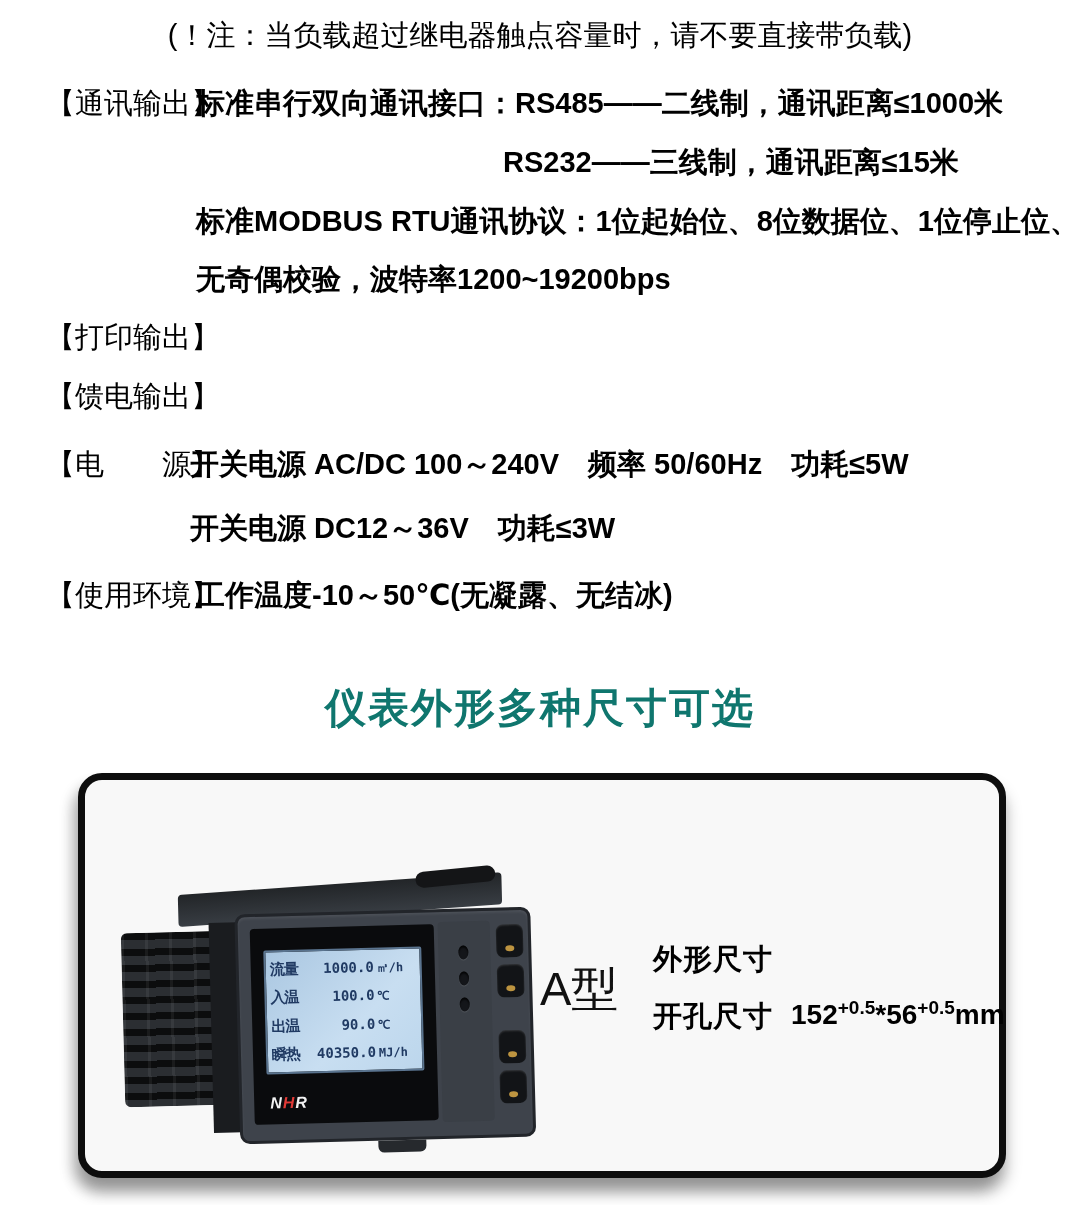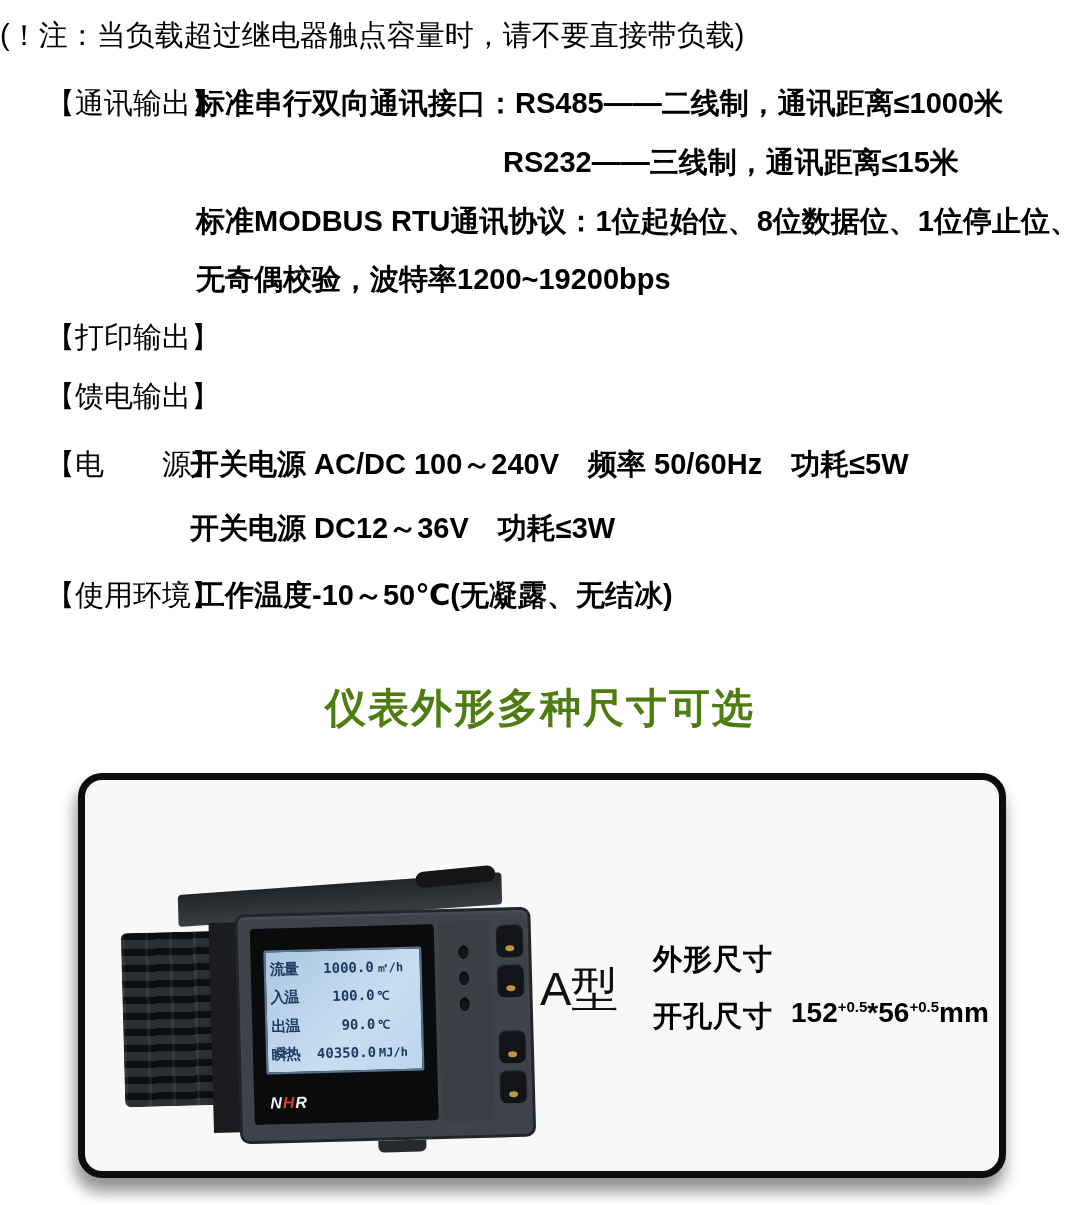--- a/index.html
+++ b/index.html
@@ -1,40 +1,40 @@
 <!DOCTYPE html>
 <html><head>
 <meta charset="utf-8">
 <style>
   * { margin:0; padding:0; box-sizing:border-box; }
   html,body { background:#ffffff; }
   body { font-family:"Liberation Sans","DejaVu Sans",sans-serif; color:#000; }
   .canvas { position:relative; width:1080px; height:1205px; background:#fff; overflow:hidden; }
 
   
-  .note { position:absolute; top:16px; left:0; width:100%; text-align:left;
+  .note { position:absolute; top:16px; left:0; width:100%; text-align:center;
           font-size:29px; font-weight:500; white-space:nowrap; }
   .spec-label { position:absolute; left:46px; font-size:29px; font-weight:500; white-space:nowrap; }
   .spec-text  { position:absolute; font-size:29px; font-weight:700; white-space:nowrap; }
 
   .section-title { position:absolute; top:681px; left:0; width:100%; text-align:center;
-          font-size:41px; font-weight:700; color:#4d7c0f; letter-spacing:2px; }
+          font-size:41px; font-weight:700; color:#0f766e; letter-spacing:2px; }
 
   
   .model-card { position:absolute; left:78px; top:773px; width:928px; height:405px;
           background:#f8f8f8; border:7px solid #0d0d0d; border-radius:24px;
           box-shadow:0 14px 16px rgba(0,0,0,.30), -6px 12px 14px rgba(0,0,0,.18); }
 
   .model-name { position:absolute; left:455px; top:178px; font-size:47px; font-weight:500; color:#111; }
 
   .dims-block { position:absolute; left:568px; top:160px; }
   .dim-row { display:flex; align-items:flex-start; margin-bottom:17px; white-space:nowrap; }
   .dim-label { font-size:29px; font-weight:700; margin-right:18px; letter-spacing:1px; }
   .dim-value { font-size:28px; font-weight:700; }
-  .dim-value sup { font-size:15px; font-weight:700; vertical-align:super;margin-top:16px; }
+  .dim-value sup { font-size:19px; font-weight:700; vertical-align:super;margin-top:16px; }
 
   
   .device { position:absolute; left:38px; top:96px; width:410px; height:280px;
             transform:rotate(-1.5deg); }
   .dev-topstrip { position:absolute; left:58px; top:8px; width:324px; height:32px;
             background:linear-gradient(180deg,#222528 0%,#383d43 100%);
             transform:skewY(-2.5deg); border-radius:4px; }
   .dev-nub { position:absolute; left:296px; top:-4px; width:80px; height:16px;
             background:#141517; border-radius:8px; transform:rotate(-4deg); }
   .dev-fins { position:absolute; left:0; top:52px; width:96px; height:174px;

